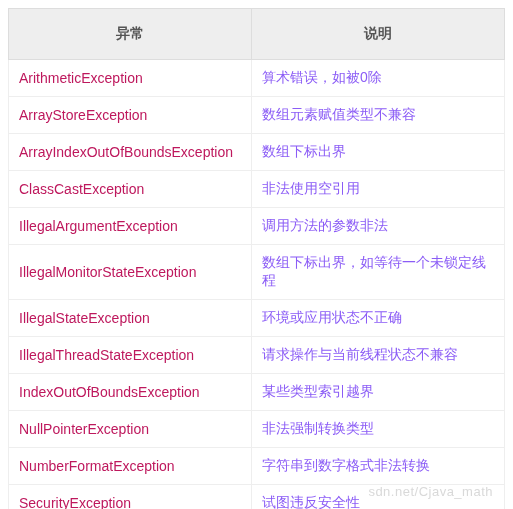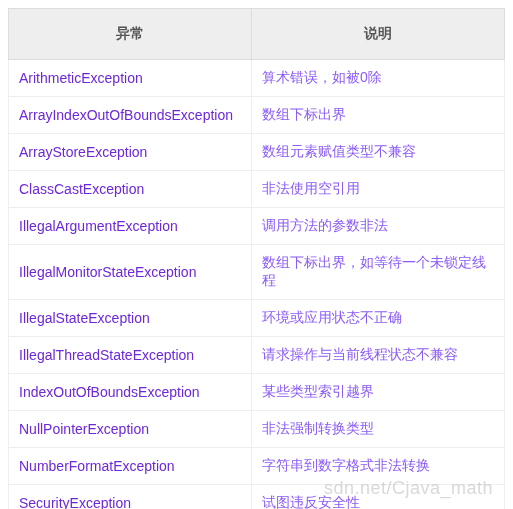--- a/index.html
+++ b/index.html
@@ -26,30 +26,30 @@
   }
   tbody td {
     padding: 9px 10px;
     border: 1px solid #eee;
     color: #444;
     font-size: 14px;
     vertical-align: middle;
   }
   tbody td:first-child {
     width: 49%;
-    color: #6d28d9;
+    color: #be185d;
   }
   tbody td:last-child {
     color: #8b5cf6;
   }
   .watermark {
     position: fixed;
     bottom: 10px;
     right: 20px;
-    font-size: 18px;
+    font-size: 13px;
     color: rgba(180,180,180,0.5);
     pointer-events: none;
     letter-spacing: 0.5px;
   }
 </style>
 </head>
 <body>
 
 <table>
   <thead>
@@ -57,26 +57,26 @@
       <th>异常</th>
       <th>说明</th>
     </tr>
   </thead>
   <tbody id="tbody">
       <tr>
         <td>ArithmeticException</td>
         <td>算术错误，如被0除</td>
       </tr>
       <tr>
+        <td>ArrayStoreException</td>
+        <td>数组元素赋值类型不兼容</td>
+      </tr>
+      <tr>
         <td>ArrayIndexOutOfBoundsException</td>
         <td>数组下标出界</td>
-      </tr>
-      <tr>
-        <td>ArrayStoreException</td>
-        <td>数组元素赋值类型不兼容</td>
       </tr>
       <tr>
         <td>ClassCastException</td>
         <td>非法使用空引用</td>
       </tr>
       <tr>
         <td>IllegalArgumentException</td>
         <td>调用方法的参数非法</td>
       </tr>
       <tr>

